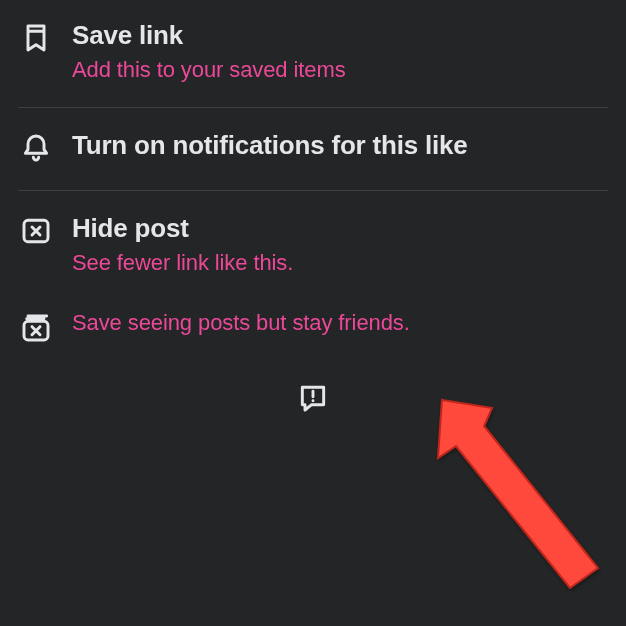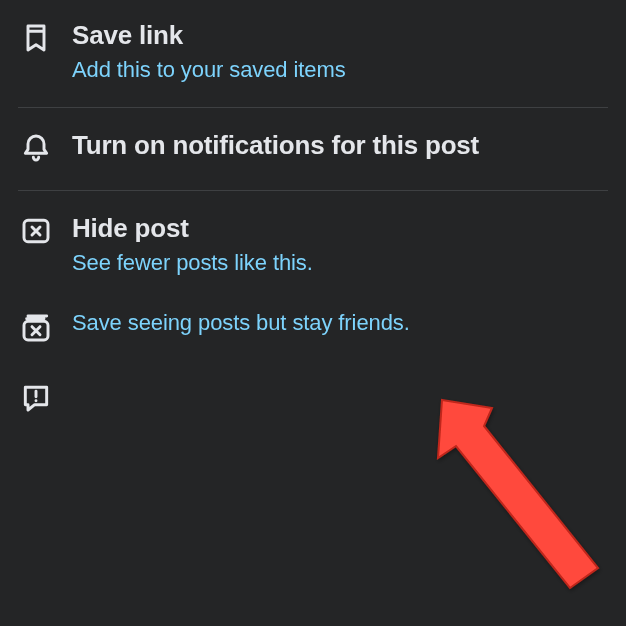--- a/index.html
+++ b/index.html
@@ -15,20 +15,21 @@
       display: flex;
       flex-direction: column;
       padding-top: 4px;
     }
     .menu-item {
       display: flex;
       align-items: flex-start;
       padding: 14px 18px 18px 18px;
       gap: 18px;
       cursor: pointer;
+      justify-content: center;
     }
     .icon {
       width: 36px;
       height: 36px;
       display: flex;
       align-items: center;
       justify-content: center;
       flex-shrink: 0;
       margin-top: 2px;
     }
@@ -55,21 +56,21 @@
       color: #e4e6ea;
       letter-spacing: -0.2px;
       display: flex;
       align-items: center;
       flex-wrap: wrap;
       gap: 6px;
     }
     .subtitle {
       font-size: 22px;
       font-weight: 400;
-      color: #7dd3fc;
+      color: #ec4899;
       letter-spacing: -0.1px;
     }
     .divider {
       height: 1px;
       background: #3e4042;
       margin: 6px 18px;
     }
     .blur {
       display: inline-block;
       width: 90px;
@@ -113,36 +114,36 @@
 
   <div class="divider"></div>
 
   <div class="menu-item">
     <span class="icon">
       <svg viewBox="0 0 24 24">
           <path d="M12 3a6 6 0 0 0-6 6v4l-2 3h16l-2-3V9a6 6 0 0 0-6-6z M10 19a2 2 0 0 0 4 0"></path>
         </svg>
     </span>
     <div class="text">
-      <div class="title">Turn on notifications for this post</div>
+      <div class="title">Turn on notifications for this like</div>
     </div>
   </div>
 
   <div class="divider"></div>
 
   <div class="menu-item">
     <span class="icon">
       <svg viewBox="0 0 24 24">
           <rect x="3" y="4" width="18" height="16" rx="3"></rect>
           <path d="M9 9l6 6 M15 9l-6 6"></path>
         </svg>
     </span>
     <div class="text">
       <div class="title">Hide post</div>
-      <div class="subtitle">See fewer posts like this.</div>
+      <div class="subtitle">See fewer link like this.</div>
     </div>
   </div>
 
 
   <div class="menu-item">
     <span class="icon">
       <svg viewBox="0 0 24 24">
           <path d="M5 5h13 M6 3h14"></path>
           <rect x="3" y="7" width="18" height="14" rx="3"></rect>
           <path d="M9 11l6 6 M15 11l-6 6"></path>

